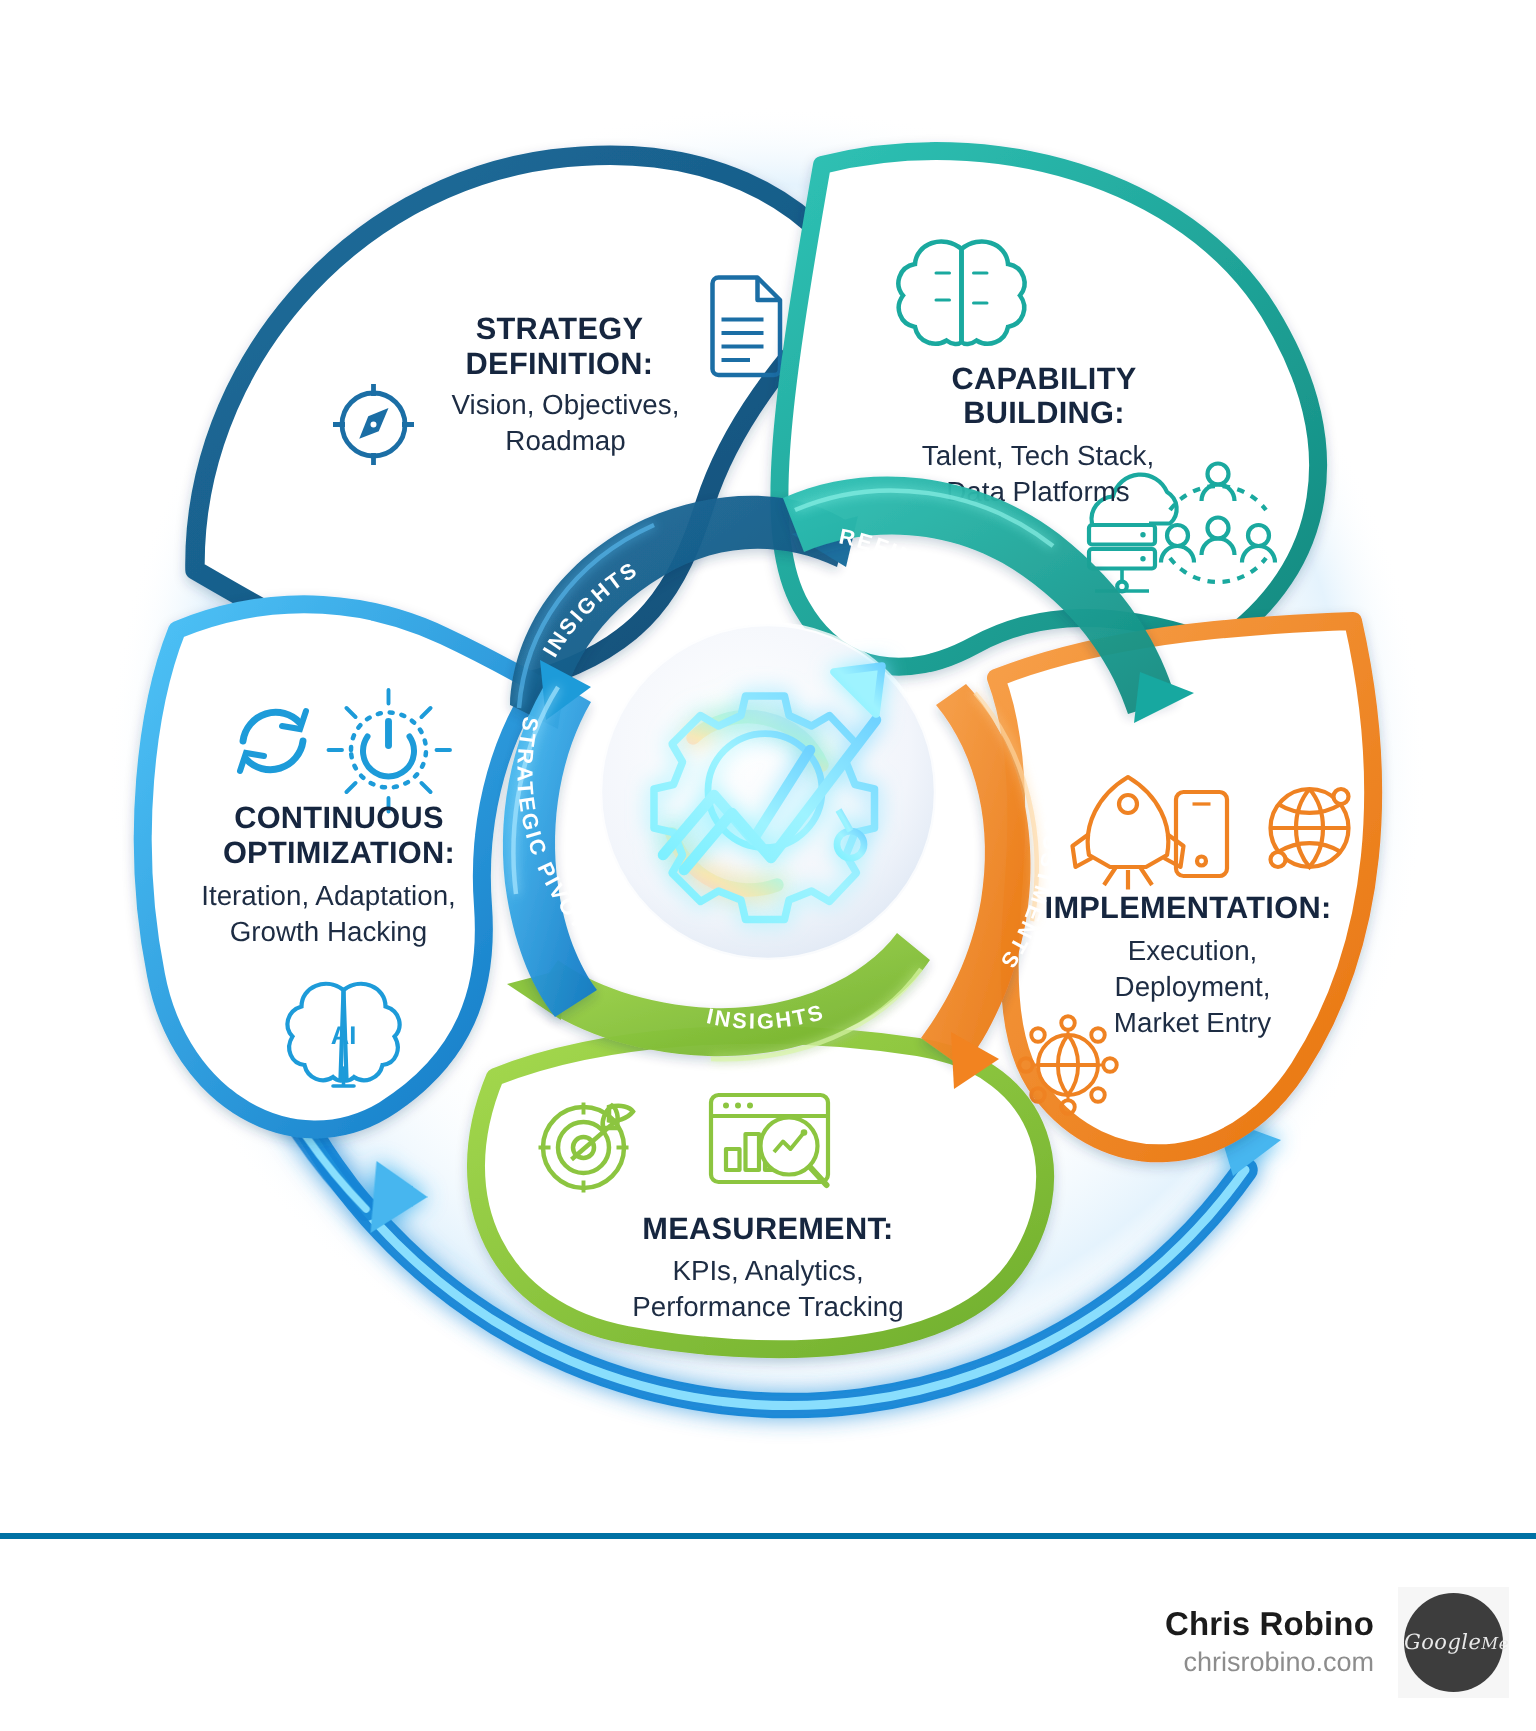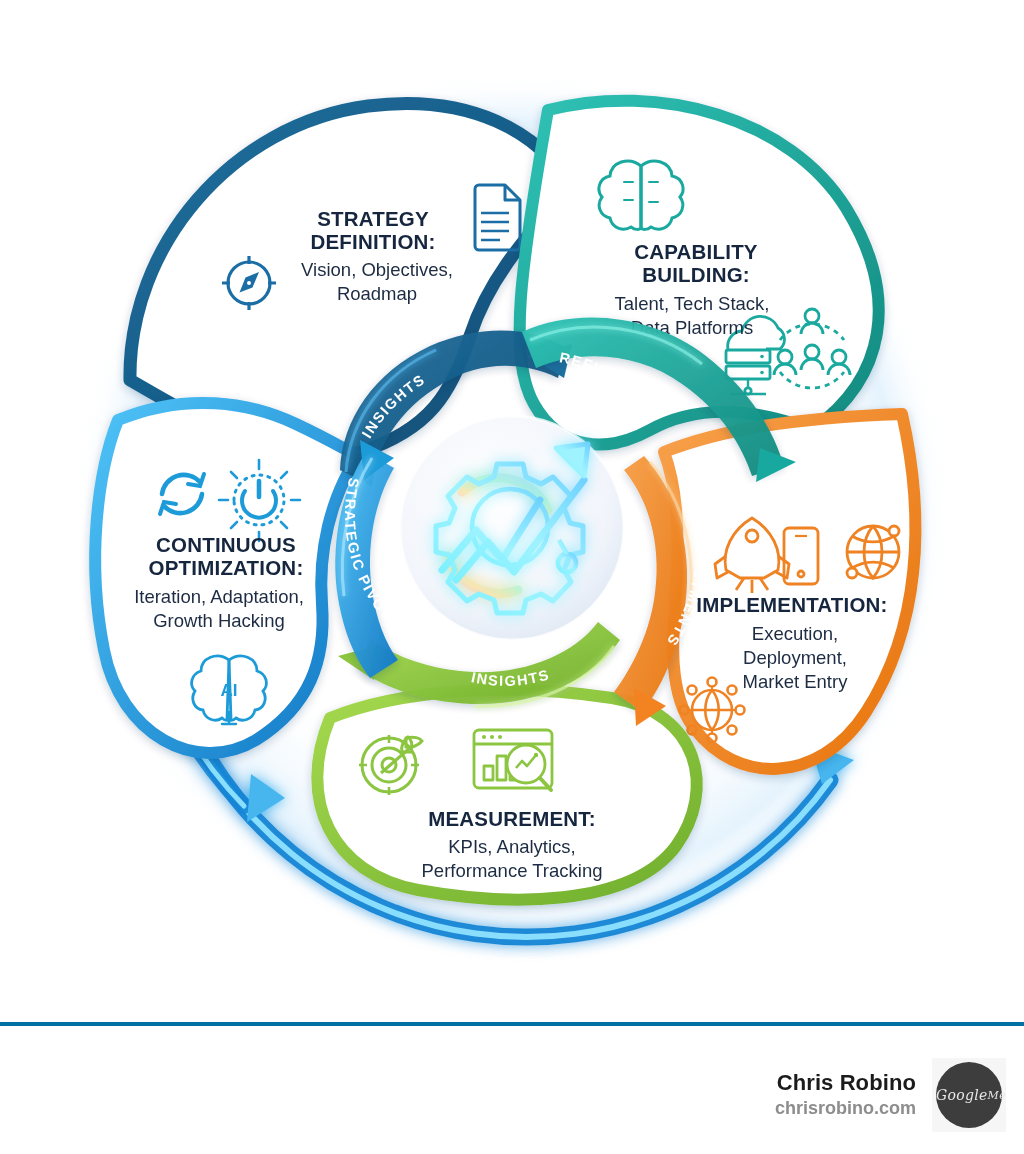--- a/index.html
+++ b/index.html
@@ -9,21 +9,21 @@
 
   #diagram-wrap{position:absolute;left:0;top:0;width:1024px;height:1020px;}
   #diagram{display:block;width:1024px;height:1020px;}
 
   
   #footer{position:absolute;left:0;top:1020px;width:1024px;height:134px;}
   #footer-divider{position:absolute;left:0;top:2px;width:1024px;height:4px;background:#0071a4;}
   #footer-content{position:absolute;right:18px;top:38px;display:flex;align-items:center;gap:16px;}
   #credit-text{text-align:right;line-height:1.22;}
   #credit-name{font-size:22px;font-weight:bold;color:#1b1b1b;letter-spacing:.1px;margin-left:40px;}
-  #credit-url{font-size:18px;color:#8d8d8d;margin-top:2px;font-weight:bold;}
+  #credit-url{font-size:18px;color:#8d8d8d;margin-top:2px;}
   #brand-logo{width:74px;height:74px;background:#f6f6f6;display:flex;align-items:center;justify-content:center;}
   #brand-circle{width:66px;height:66px;border-radius:50%;background:#3d3d3d;display:flex;flex-direction:row;align-items:center;justify-content:space-between;color:#e8e8e8;}
   .brand-line{font-family:"DejaVu Serif",serif;font-style:italic;font-size:14px;line-height:1.05;letter-spacing:.3px;}
   .brand-line.b2{font-size:11px;margin-top:1px;}
 
   
   .seg-title{font-family:"Liberation Sans",sans-serif;font-weight:bold;font-size:20.5px;fill:#16263f;letter-spacing:.2px;}
   .seg-desc{font-family:"Liberation Sans",sans-serif;font-weight:normal;font-size:18.5px;fill:#1d2c43;}
   .conn-label{font-family:"Liberation Sans",sans-serif;font-weight:bold;font-size:14.5px;fill:#ffffff;letter-spacing:1.6px;}
 </style>

